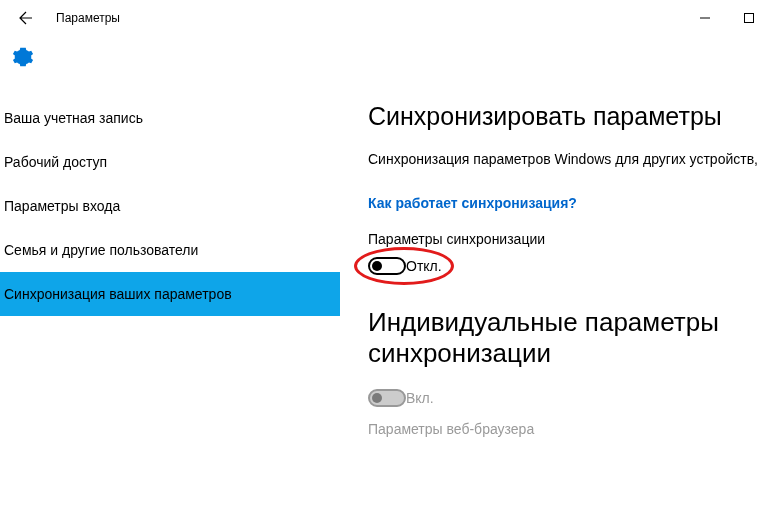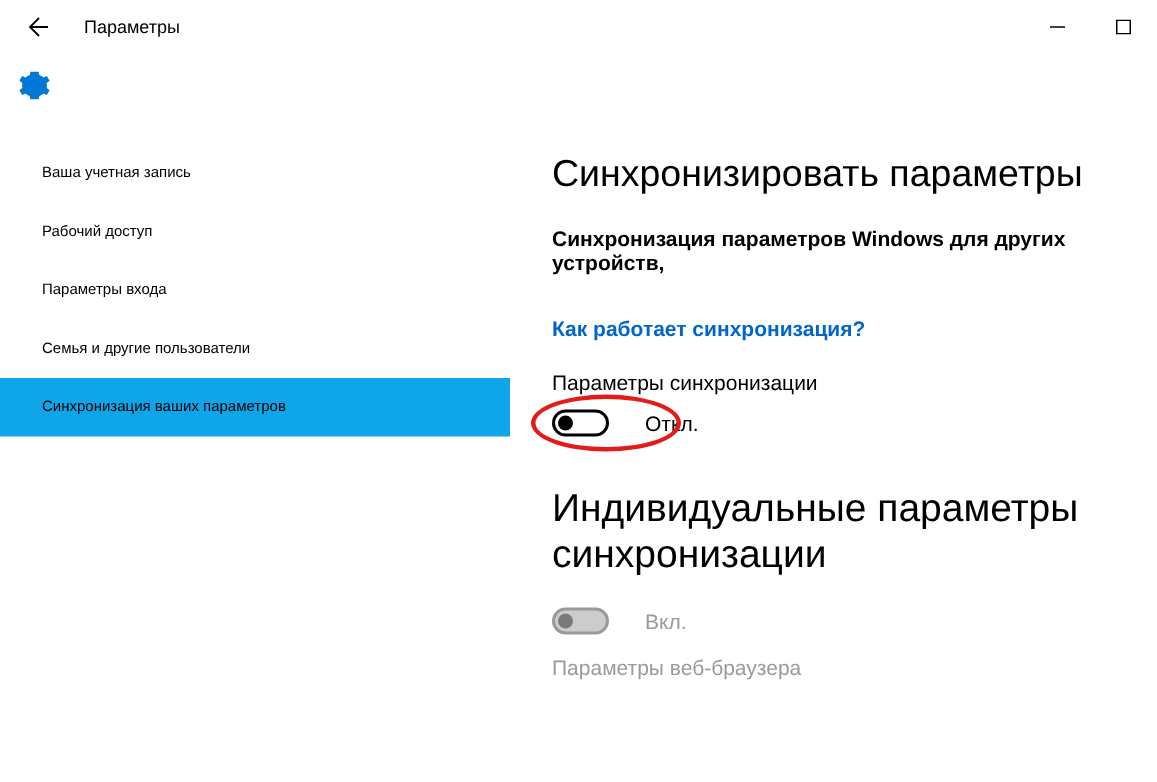--- a/index.html
+++ b/index.html
@@ -76,22 +76,22 @@
   }
   .body-row {
     display: flex;
     height: calc(100% - 80px);
   }
   .sidebar {
     width: 340px;
     padding-top: 16px;
   }
   .nav-item {
-    padding: 14px 28px;
-    font-size: 10px;
+    padding: 14px 4px;
+    font-size: 14px;
     cursor: pointer;
   }
   .nav-item.selected {
     background: #0ea5e9;
   }
   .content {
     flex: 1;
     padding: 22px 10px 10px 28px;
   }
   .content h1 {
@@ -101,42 +101,41 @@
   }
   .content h2 {
     font-size: 26px;
     font-weight: 400;
     margin: 32px 0 20px 0;
   }
   .desc {
     font-size: 14px;
     margin-bottom: 28px;
     color: #000;
-    font-weight: bold;
   }
   .link {
     color: #0066cc;
     font-size: 14px;
     cursor: pointer;
     display: inline-block;
     margin-bottom: 20px;
     font-weight: bold;
   }
   .setting-label {
     font-size: 14px;
     margin-bottom: 10px;
     color: #000;
   }
   .setting-label.disabled {
     color: #9a9a9a;
   }
   .toggle-row {
     display: flex;
     align-items: center;
-    gap: 24px;
+    gap: 0;
     margin-bottom: 8px;
     position: relative;
   }
   .toggle {
     width: 38px;
     height: 18px;
     border-radius: 10px;
     position: relative;
     cursor: pointer;
   }

